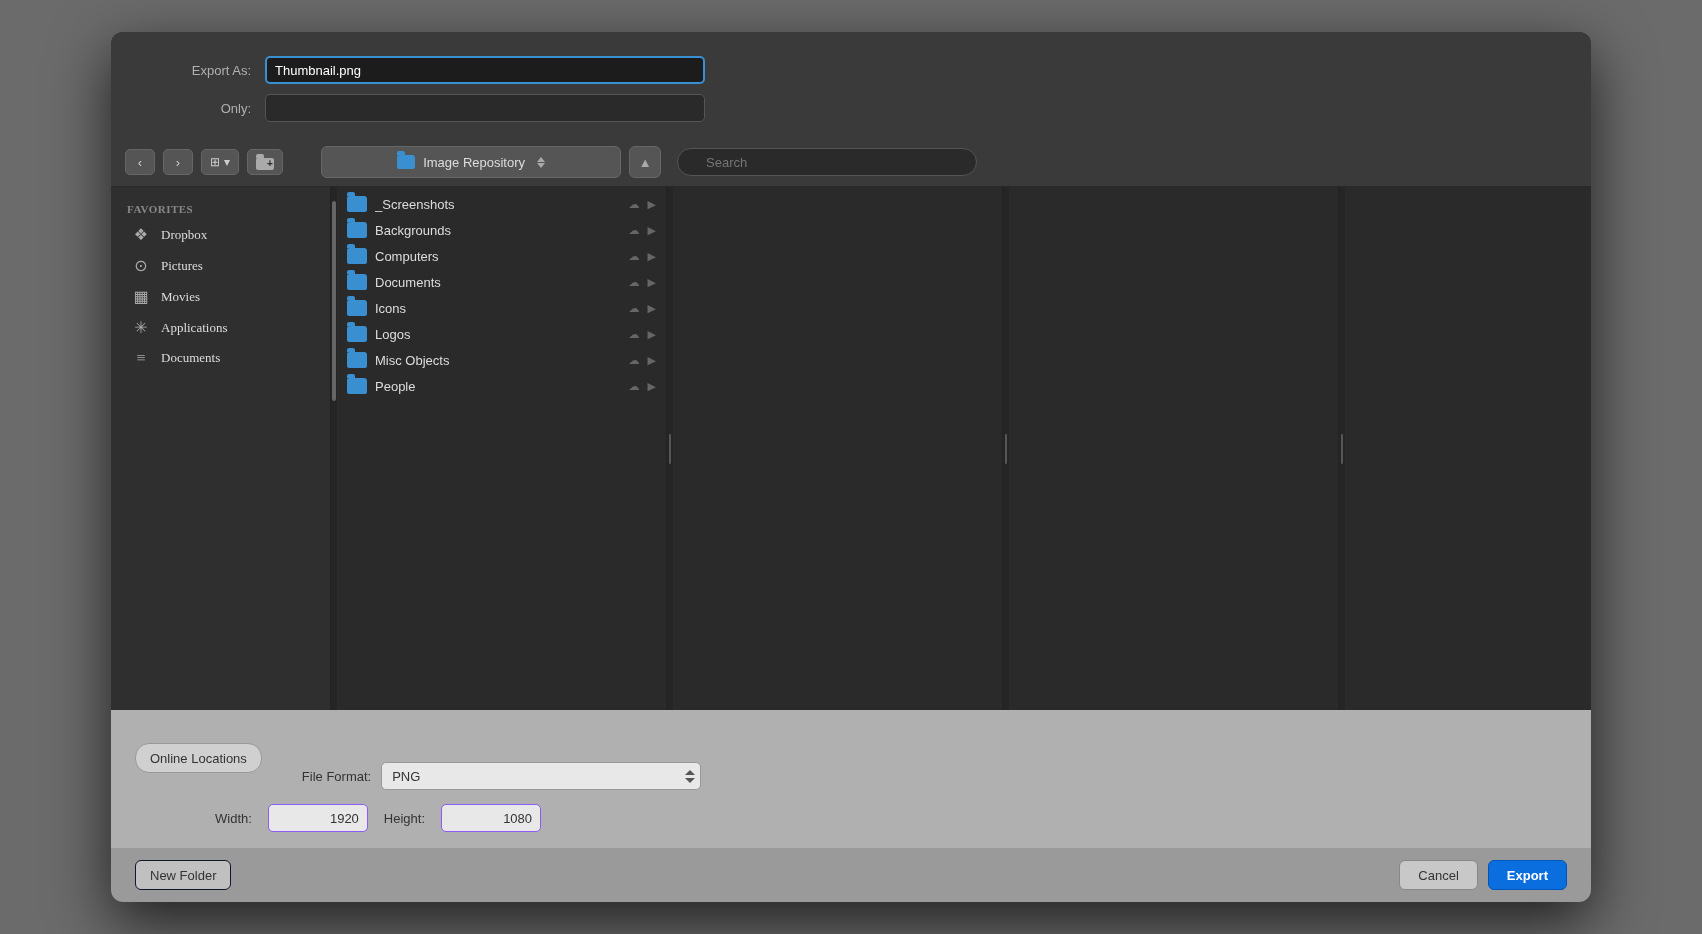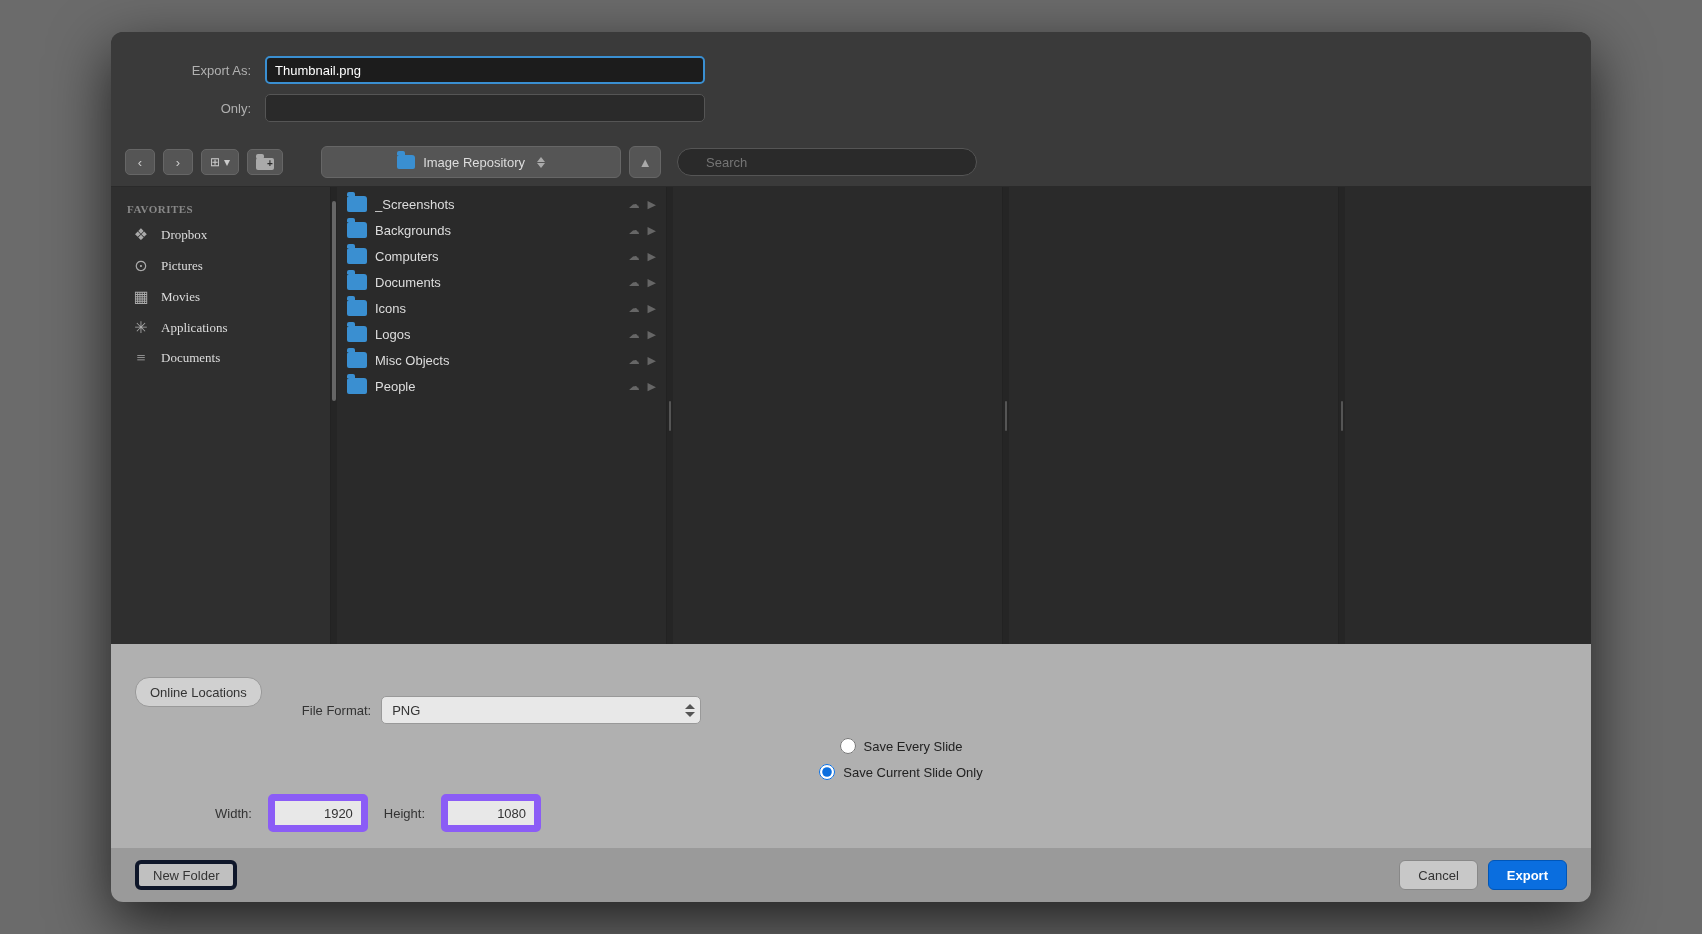--- a/index.html
+++ b/index.html
@@ -457,42 +457,42 @@
 
     .dim-label {
       color: #333;
       font-size: 13px;
     }
 
     .dim-input {
       width: 100px;
       height: 28px;
       background: #e8e8e8;
-      border: 7px solid #8b5cf6;
+      border: 1px solid #8b5cf6;
       border-radius: 5px;
       color: #333;
       font-size: 13px;
       padding: 12px 8px;
       outline: none;
       text-align: right;
     }
 
     
     .bottom-bar {
       background: #9a9a9a;
       padding: 12px 24px;
       display: flex;
       align-items: center;
       justify-content: space-between;
     }
 
     .new-folder-btn {
       height: 30px;
       background: #c0c0c0;
-      border: 4px solid #0f172a;
+      border: 1px solid #0f172a;
       border-radius: 6px;
       color: #333;
       font-size: 13px;
       cursor: pointer;
       padding: 0 14px;
     }
 
     .action-btns {
       display: flex;
       gap: 10px;
@@ -694,30 +694,20 @@
             <option>SVG</option>
           </select>
           <div class="chevrons">
             <span style="display:block;width:0;height:0;border-left:5px solid transparent;border-right:5px solid transparent;border-bottom:5px solid #555;"></span>
             <span style="display:block;width:0;height:0;border-left:5px solid transparent;border-right:5px solid transparent;border-top:5px solid #555;margin-top:2px;"></span>
           </div>
         </div>
       </div>
     </div>
 
-    <div class="radio-section">
-      <div class="radio-row">
-        <input class="radio-input" type="radio" name="save-mode" id="save-every" style="">
-        <label for="save-every">Save Every Slide</label>
-      </div>
-      <div class="radio-row">
-        <input class="radio-input" type="radio" name="save-mode" id="save-current" checked="" style="">
-        <label for="save-current">Save Current Slide Only</label>
-      </div>
-    </div>
 
     <div class="dimensions-row">
       <span class="dim-label">Width:</span>
       <input class="dim-input" type="text" value="1920" style="">
       <span class="dim-label">Height:</span>
       <input class="dim-input" type="text" value="1080" style="">
     </div>
   </div>
 
   <div class="bottom-bar">

